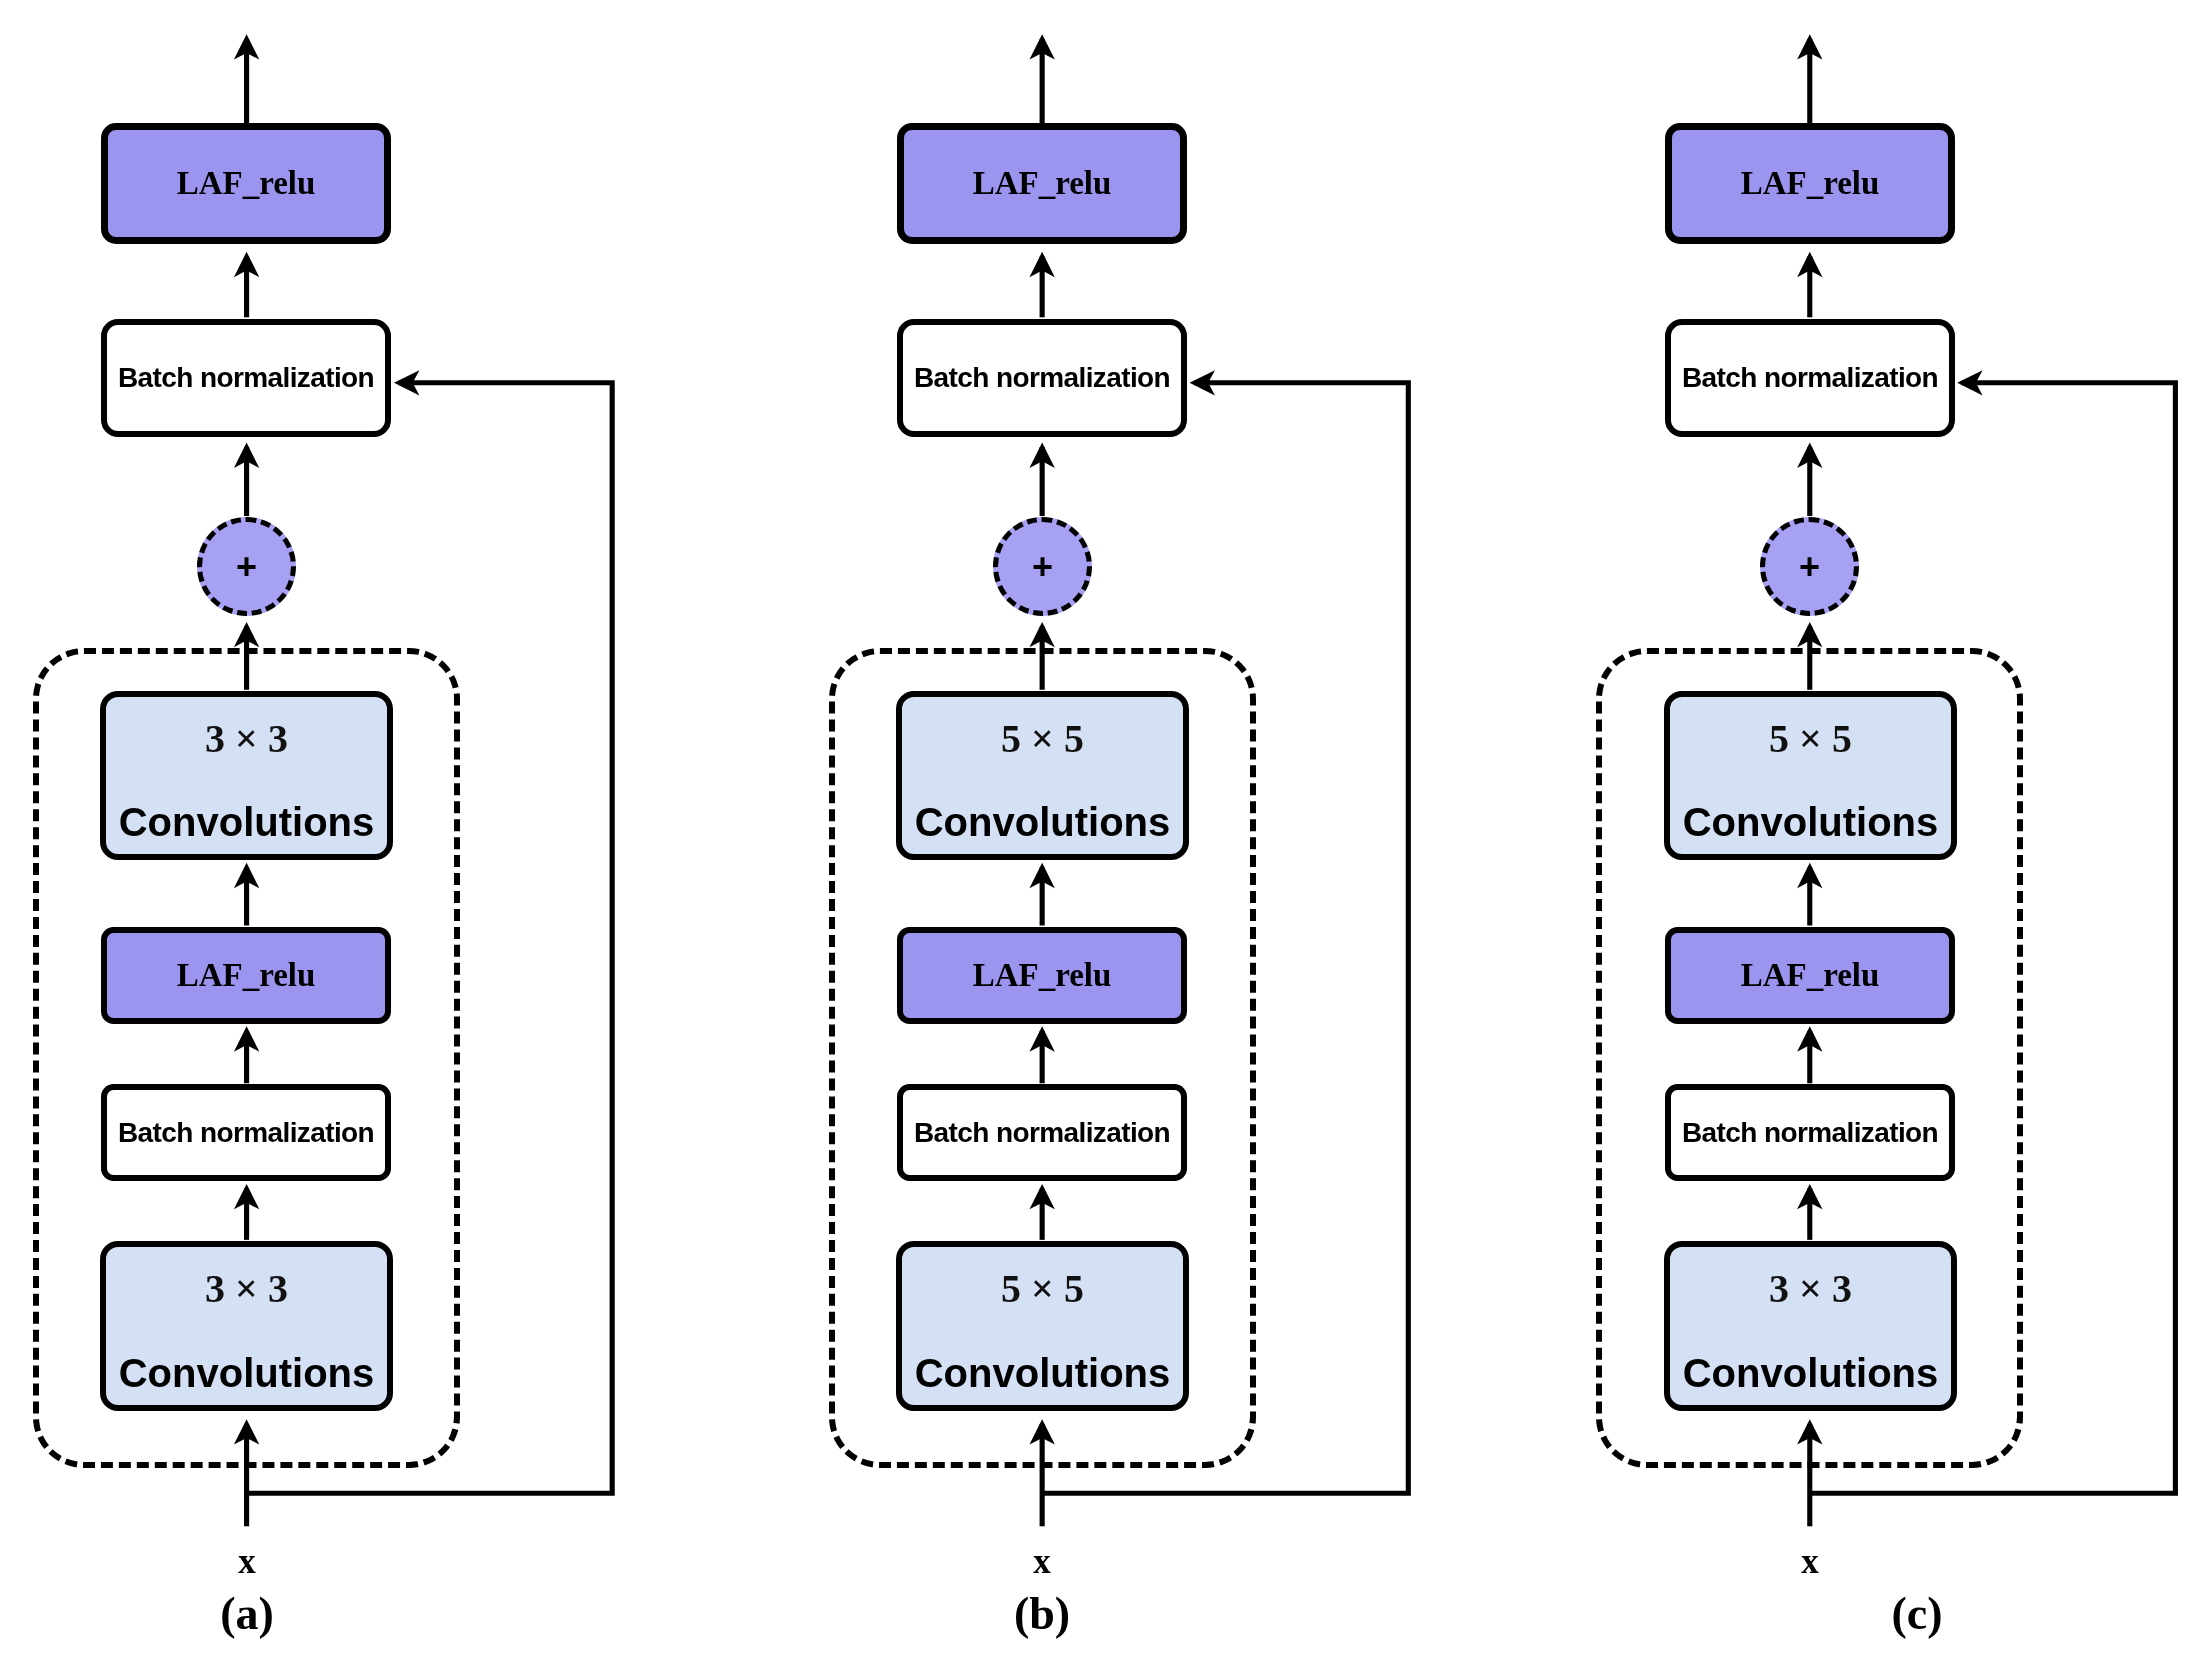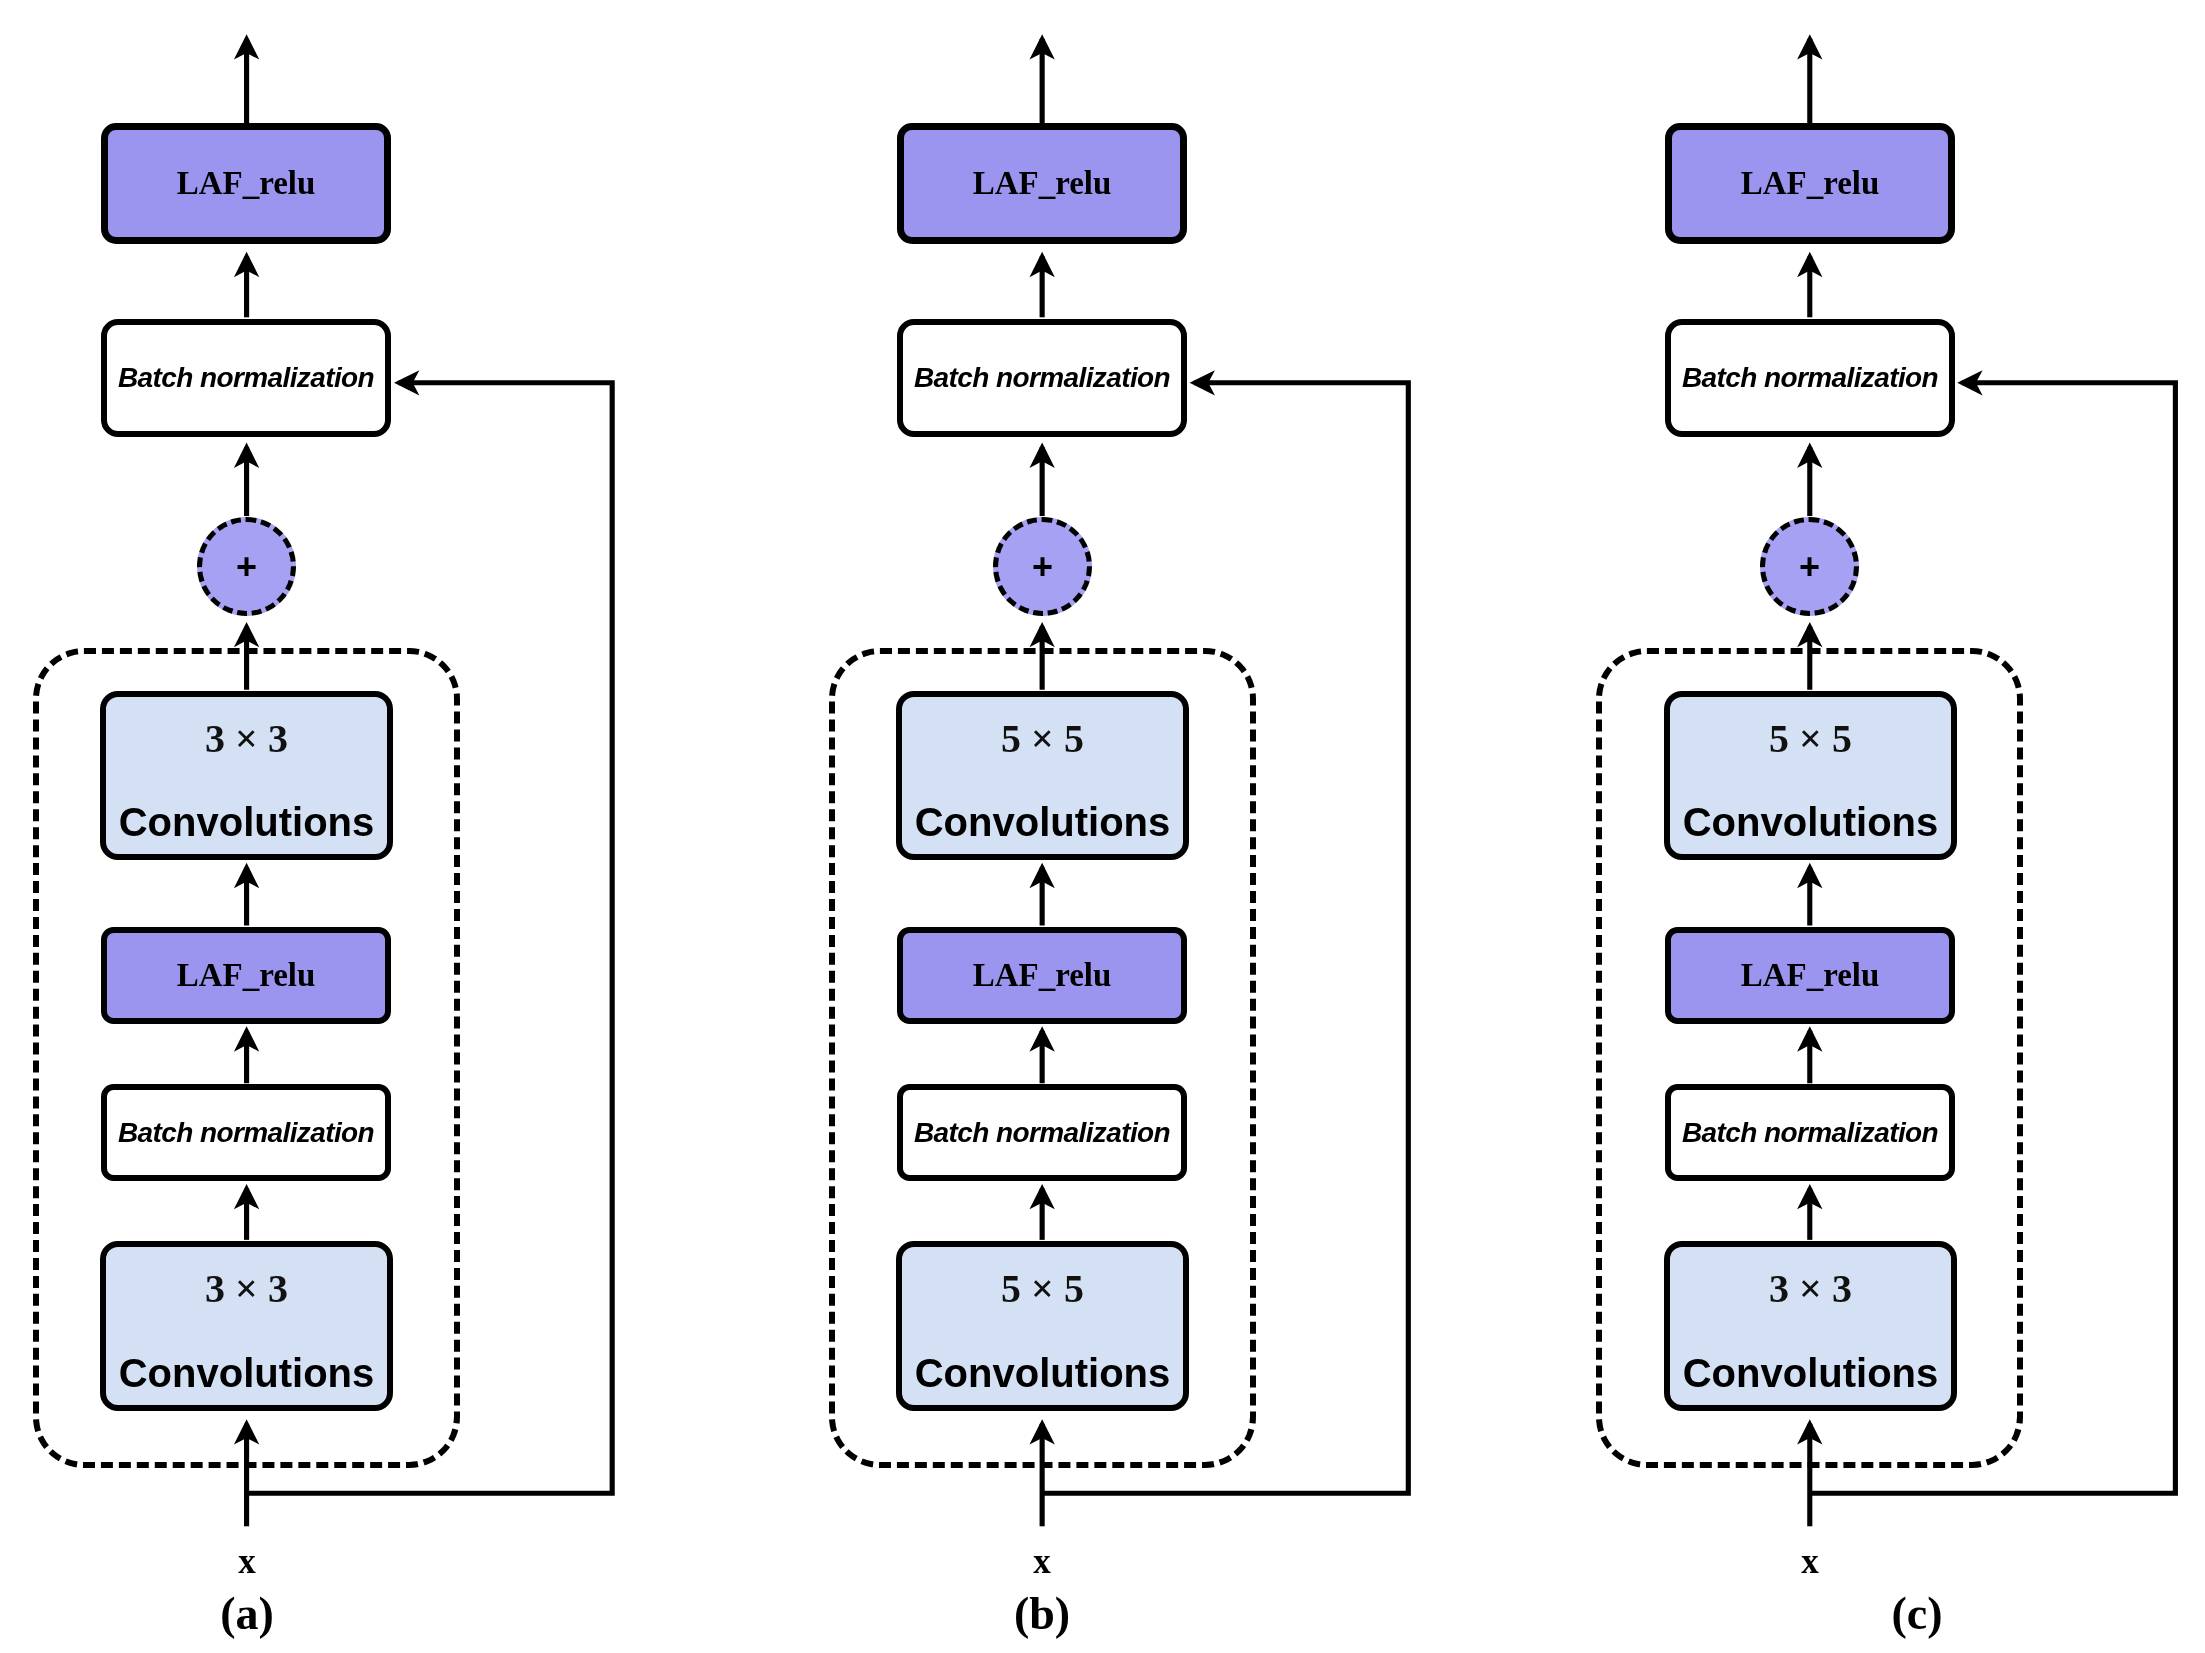--- a/index.html
+++ b/index.html
@@ -8,21 +8,21 @@
   #wires{position:absolute;left:0;top:0;}
   .box{position:absolute;box-sizing:border-box;display:flex;align-items:center;justify-content:center;
        border:6.8px solid #000;background:#fff;text-align:center;}
   .purple{background:#9b95f0;}
   .blue{background:#d4e0f3;}
   .r26{border-radius:15px;}
   .r30{border-radius:17px;}
   .r22{border-radius:12.5px;}
   .r32{border-radius:18px;}
   .laf-text{font-family:"Liberation Serif",serif;font-weight:bold;font-size:33px;color:#000;}
-  .bn-text{font-weight:bold;font-size:28px;letter-spacing:-0.6px;white-space:nowrap;color:#000;font-style:italic;}
+  .bn-text{font-weight:bold;font-size:28px;letter-spacing:-0.6px;white-space:nowrap;color:#000;}
   .conv-box{flex-direction:column;justify-content:flex-start;}
   .kernel{position:absolute;left:0;right:0;top:26%;transform:translateY(-50%);
           font-family:"Liberation Serif",serif;font-weight:600;font-size:40px;color:#111;text-align:center;}
   .conv-label{position:absolute;left:0;right:0;bottom:9px;font-weight:bold;font-size:40px;color:#000;}
   .add-circle{position:absolute;box-sizing:border-box;width:99px;height:99px;border-radius:50%;
               background:#a7a1f4;border:5.1px dashed #000;display:flex;align-items:center;justify-content:center;
               font-size:36px;font-weight:600;color:#000;}
   .dashed-rect{position:absolute;box-sizing:border-box;border:6.3px dashed #000;border-radius:51px;background:transparent;}
   .free-label{position:absolute;display:flex;align-items:center;justify-content:center;
               font-family:"Liberation Serif",serif;font-weight:bold;color:#000;}

